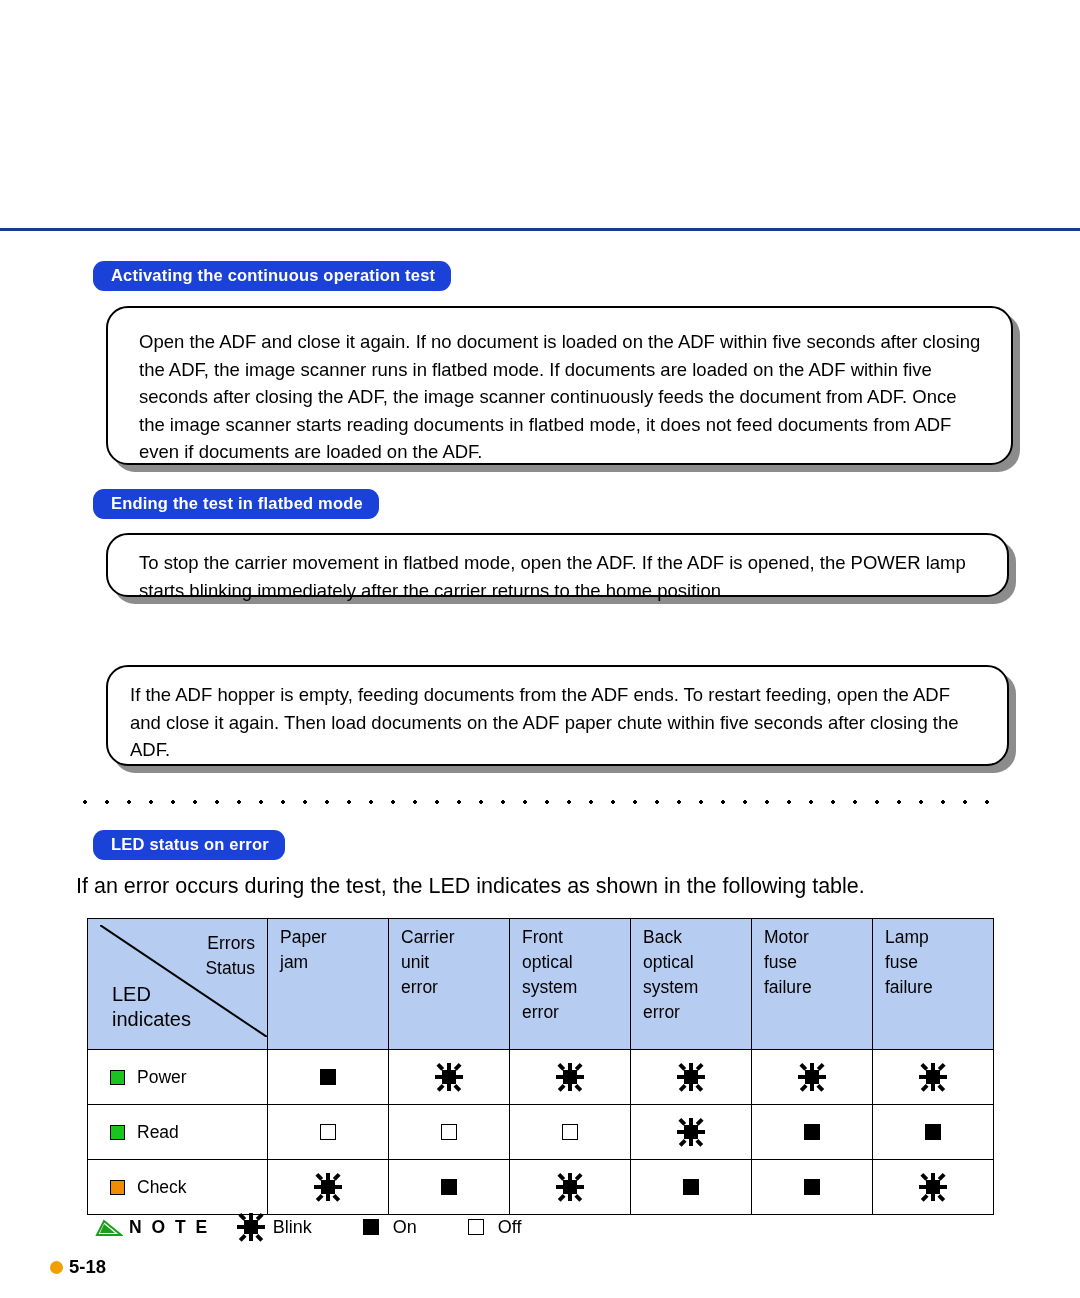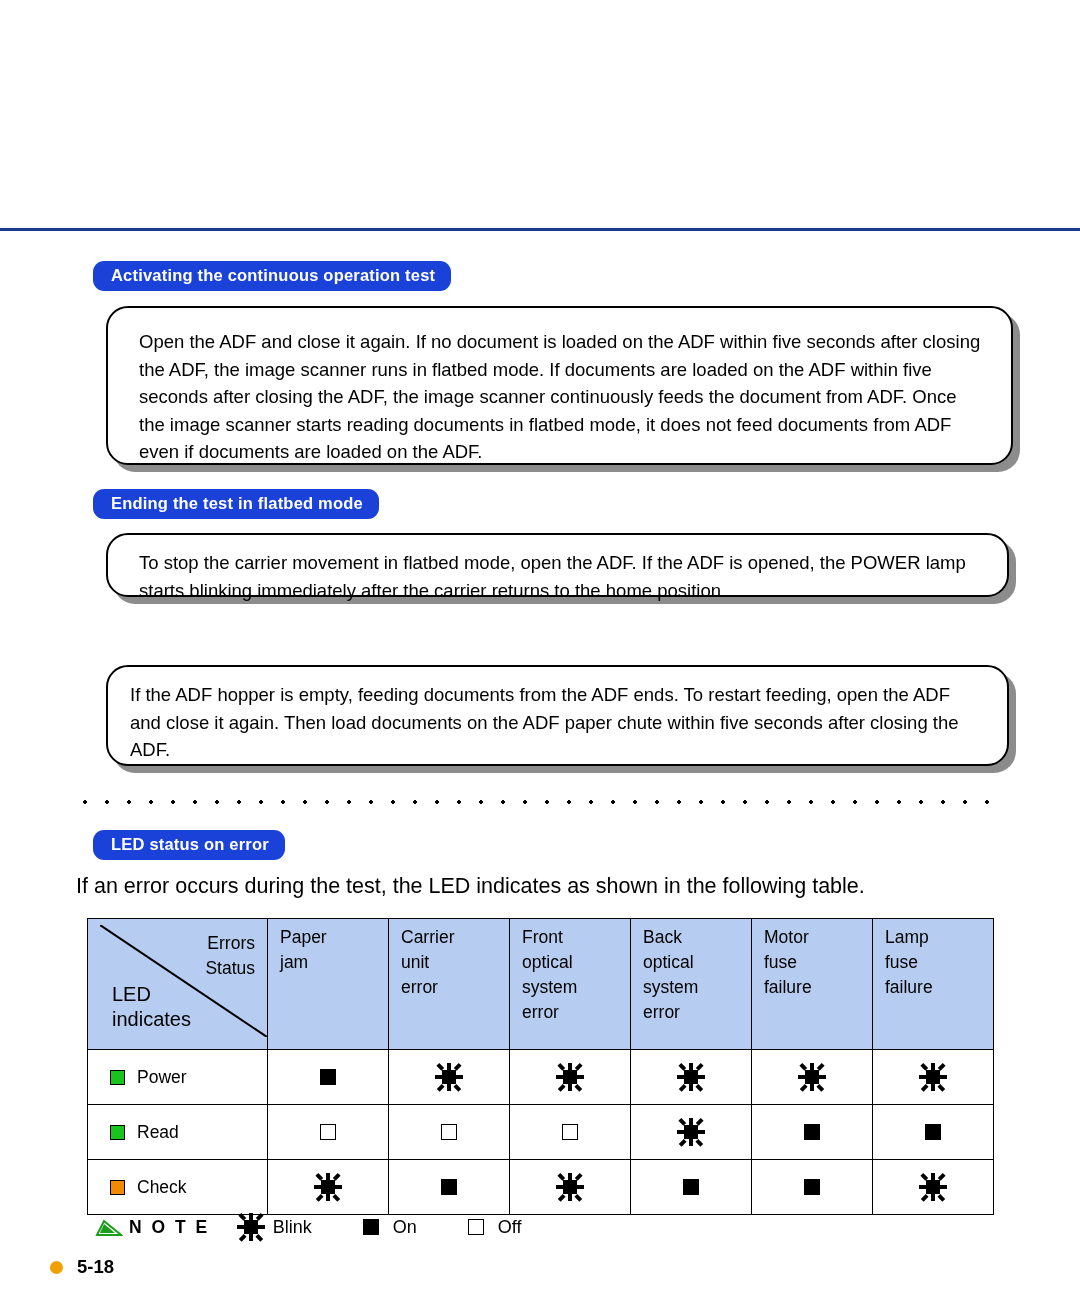--- a/index.html
+++ b/index.html
@@ -221,21 +221,21 @@
     margin-right: 46px;
     font-size: 18px;
   }
 
   .footer {
     position: absolute;
     left: 50px;
     top: 1256px;
     display: flex;
     align-items: center;
-    gap: 14px;
+    gap: 6px;
     font-size: 18.5px;
     font-weight: bold;
     text-align: center;
   }
   .footer .dot {
     width: 13px; height: 13px;
     border-radius: 50%;
     background: #f0a000;
     display: inline-block;
   }

